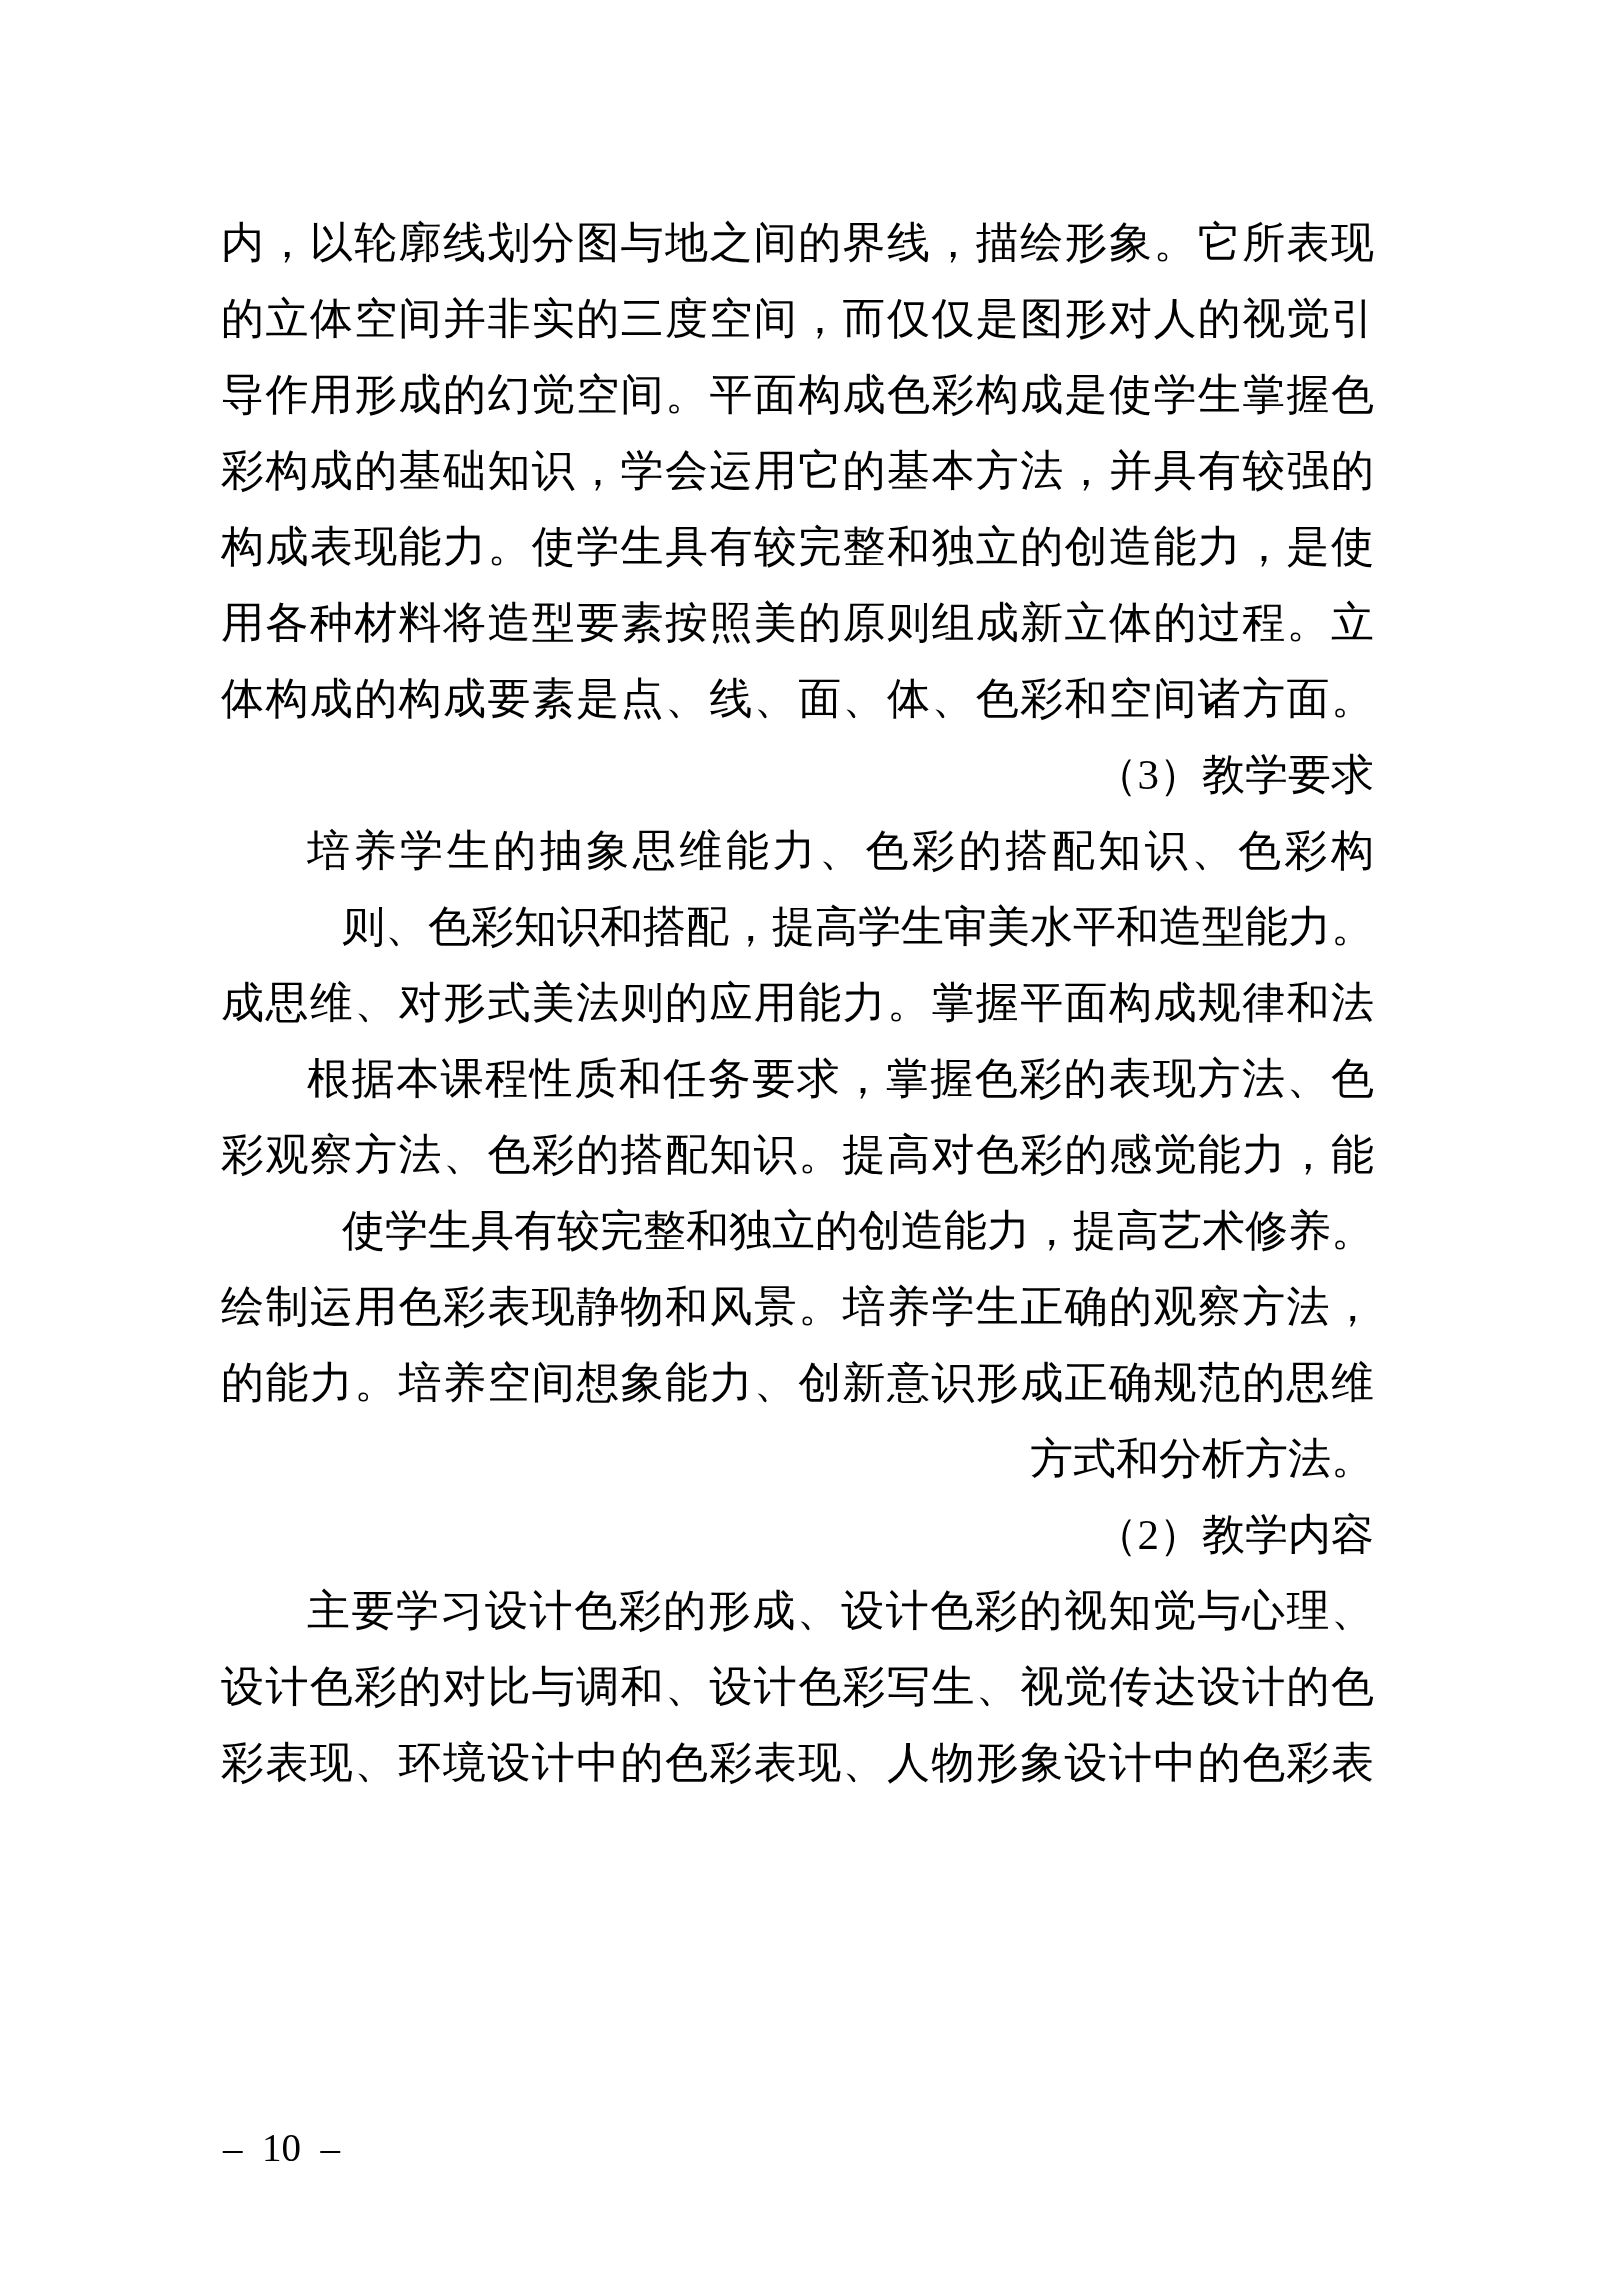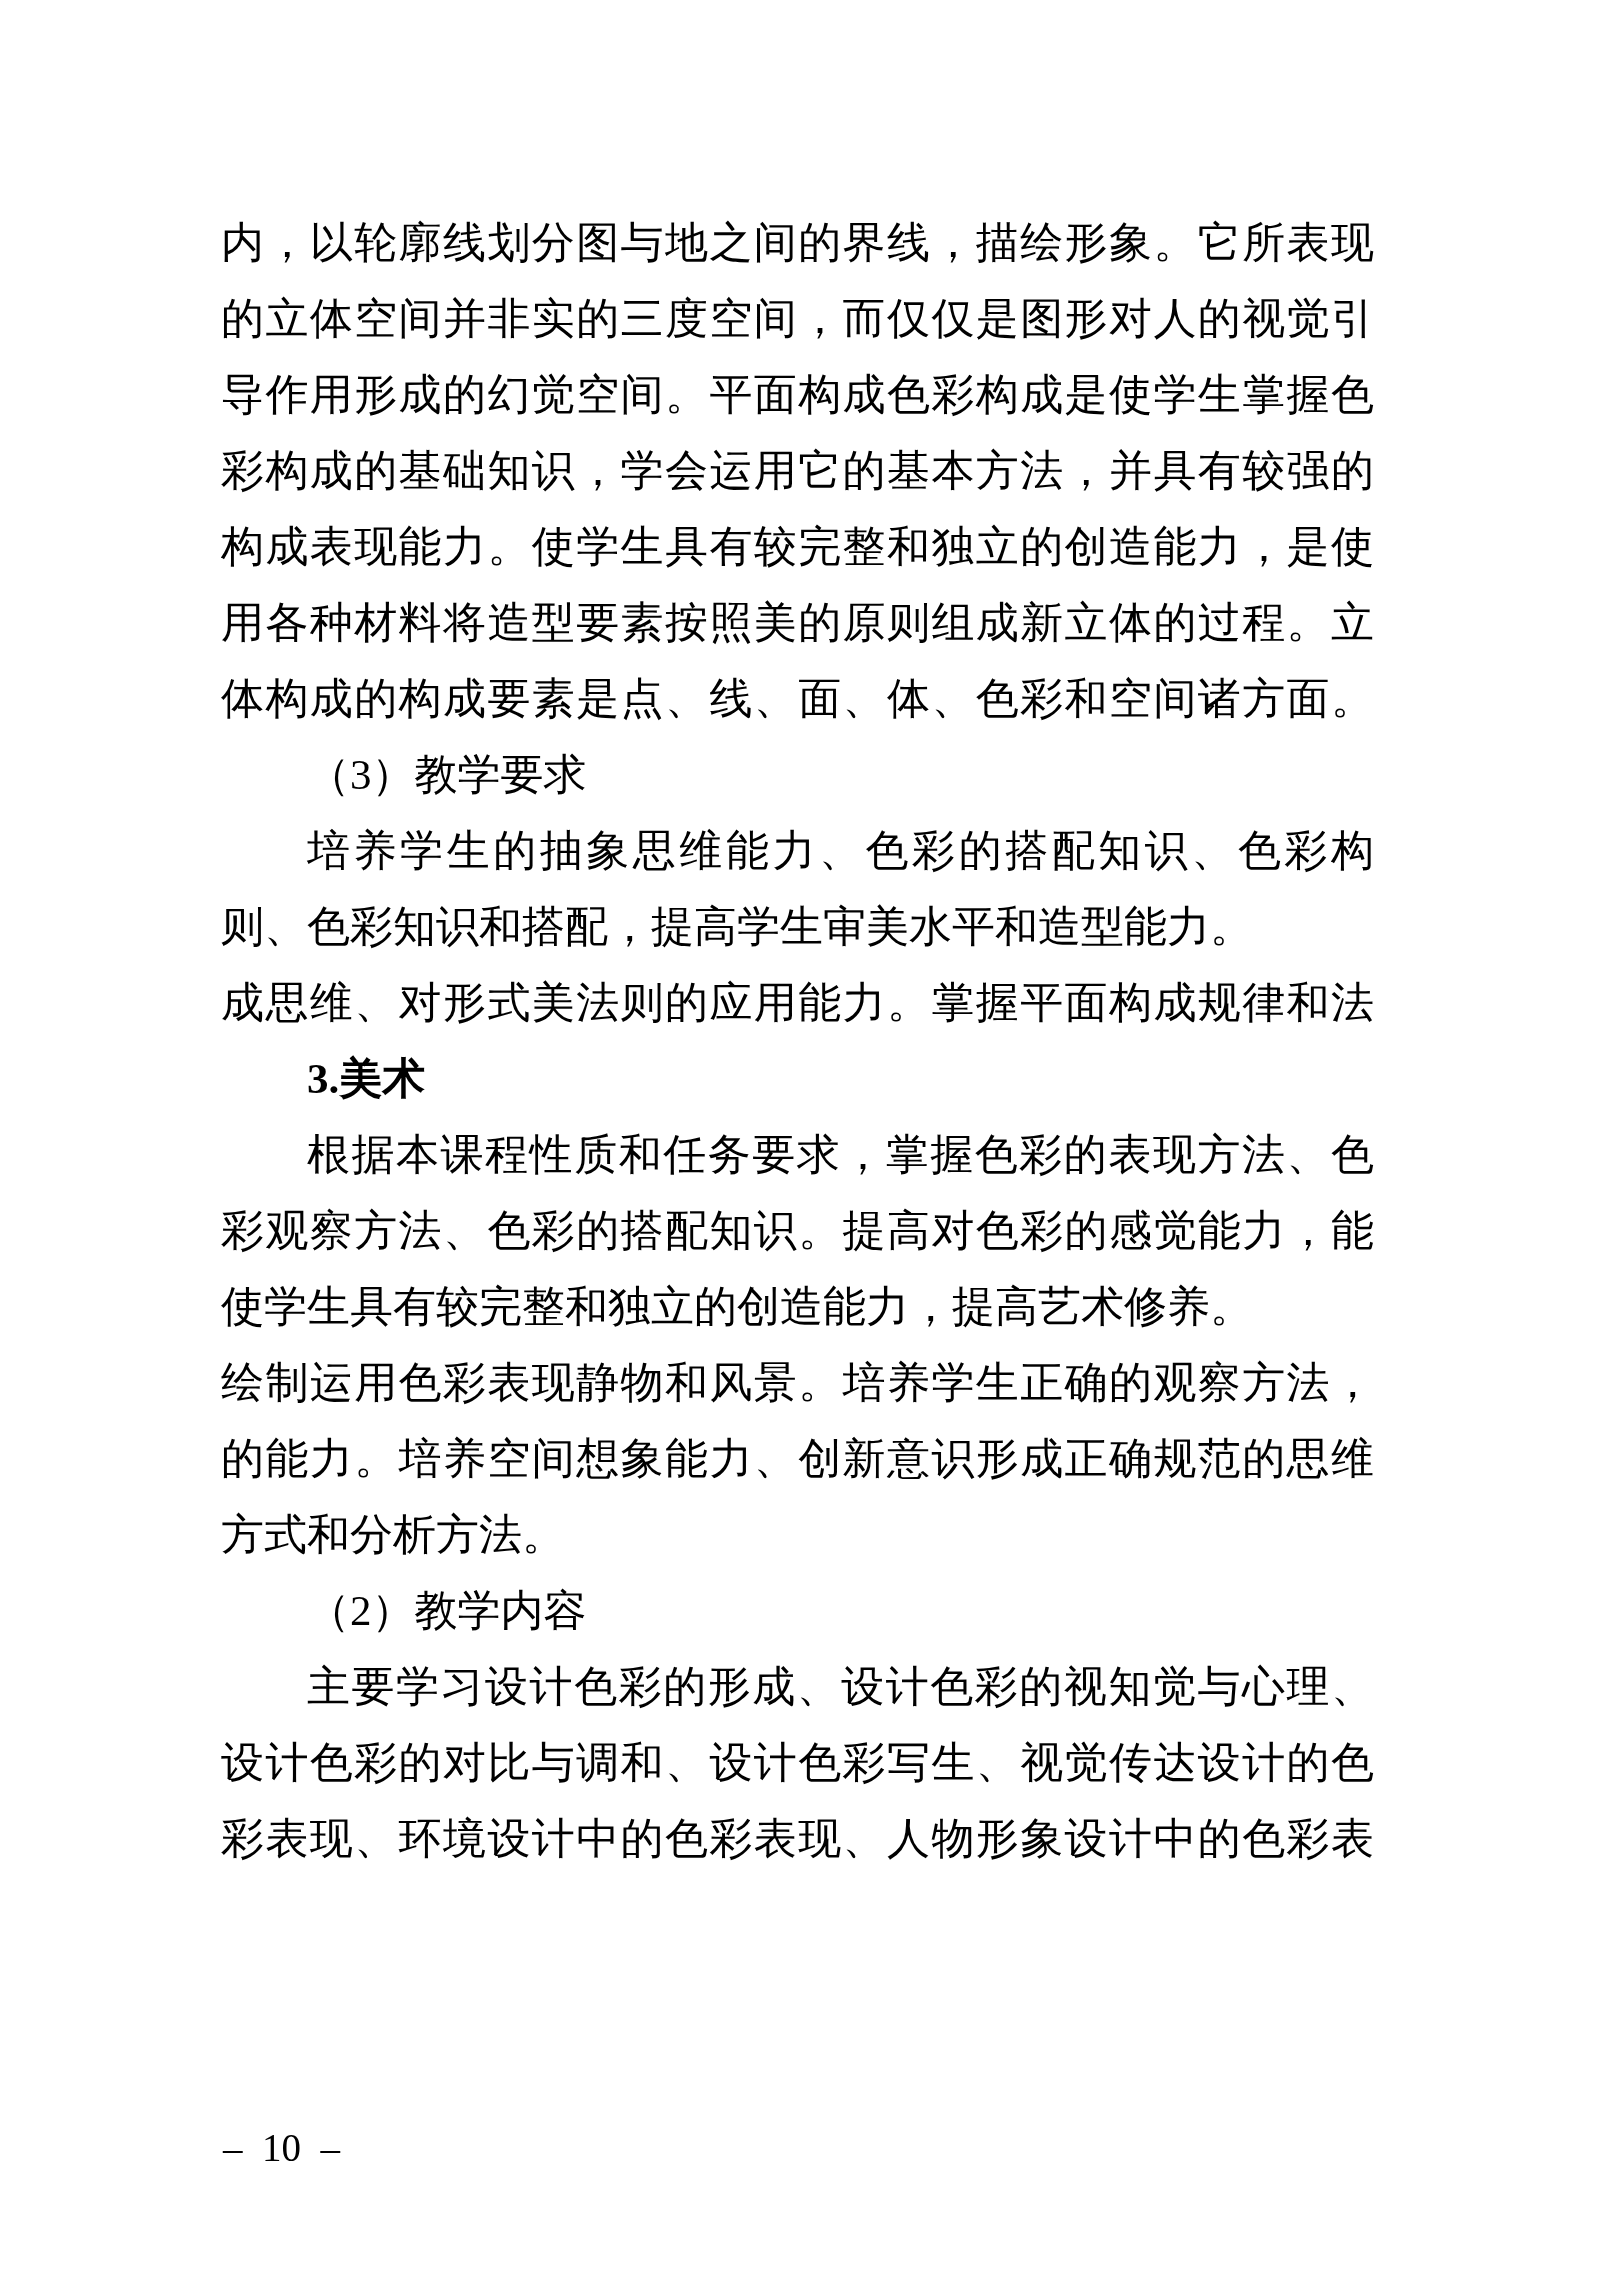--- a/index.html
+++ b/index.html
@@ -21,21 +21,21 @@
     left: 221px;
     top: 205px;
     width: 1153px;
     font-size: 43px;
     line-height: 76px;
     color: #000000;
   }
   .line {
     height: 76px;
     overflow: hidden;
-    text-align: left;
+    text-align: right;
     white-space: normal;
   }
   .line.just {
     text-align: justify;
     text-align-last: justify;
     text-justify: inter-character;
   }
   .line.ind {
     text-indent: 86px;
   }
@@ -61,21 +61,20 @@
       <div class="line just">的立体空间并非实的三度空间，而仅仅是图形对人的视觉引</div>
       <div class="line just">导作用形成的幻觉空间。平面构成色彩构成是使学生掌握色</div>
       <div class="line just">彩构成的基础知识，学会运用它的基本方法，并具有较强的</div>
       <div class="line just">构成表现能力。使学生具有较完整和独立的创造能力，是使</div>
       <div class="line just">用各种材料将造型要素按照美的原则组成新立体的过程。立</div>
       <div class="line just">体构成的构成要素是点、线、面、体、色彩和空间诸方面。</div>
       <div class="line ind">（3）教学要求</div>
       <div class="line just ind">培养学生的抽象思维能力、色彩的搭配知识、色彩构</div>
       <div class="line">则、色彩知识和搭配，提高学生审美水平和造型能力。</div>
       <div class="line just">成思维、对形式美法则的应用能力。掌握平面构成规律和法</div>
-      <div class="line ind bold">3.美术</div>
       <div class="line just ind">根据本课程性质和任务要求，掌握色彩的表现方法、色</div>
       <div class="line just">彩观察方法、色彩的搭配知识。提高对色彩的感觉能力，能</div>
       <div class="line">使学生具有较完整和独立的创造能力，提高艺术修养。</div>
       <div class="line just">绘制运用色彩表现静物和风景。培养学生正确的观察方法，</div>
       <div class="line just">的能力。培养空间想象能力、创新意识形成正确规范的思维</div>
       <div class="line">方式和分析方法。</div>
       <div class="line ind">（2）教学内容</div>
       <div class="line just ind">主要学习设计色彩的形成、设计色彩的视知觉与心理、</div>
       <div class="line just">设计色彩的对比与调和、设计色彩写生、视觉传达设计的色</div>
       <div class="line just">彩表现、环境设计中的色彩表现、人物形象设计中的色彩表</div>

